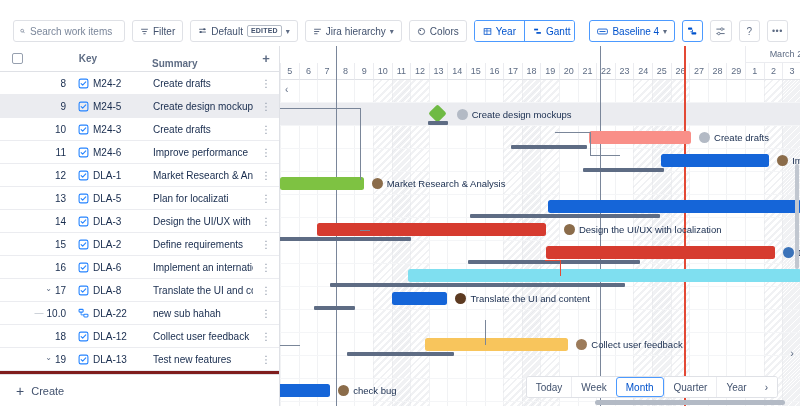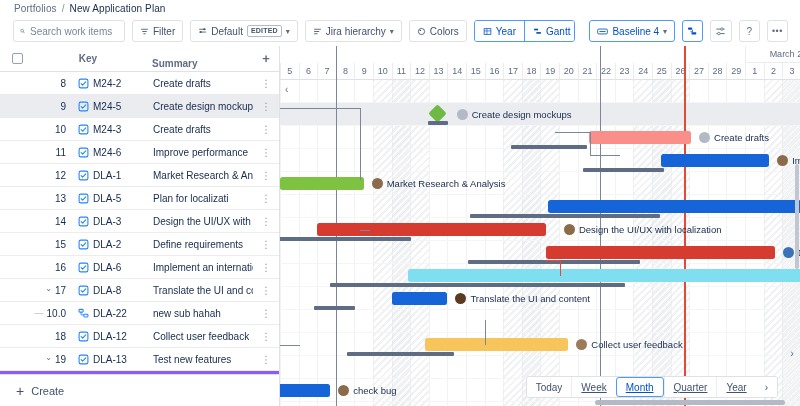--- a/index.html
+++ b/index.html
@@ -66,21 +66,21 @@
     width: 22px; height: 22px; border: 1px solid #dfe1e6; border-radius: 3px;
     background: #fff; display: inline-flex; align-items: center; justify-content: center;
     color: #5e6c84; font-size: 10px; cursor: pointer;
   }
   .iconbtn.active { border-color: #4c9aff; color: #0052cc; }
   .iconbtn.noborder { border-color: #dfe1e6; }
 
   
   .grid-pane {
     position: absolute; left: 0; top: 46px; width: 280px; bottom: 0;
-    border-right: 1px solid #dfe1e6; background: #8b5cf6; overflow: hidden;
+    border-right: 1px solid #dfe1e6; background: #7f1d1d; overflow: hidden;
   }
   .grid-head {
     height: 26px; display: flex; align-items: center;
     border-bottom: 1px solid #dfe1e6; font-size: 10px; color: #5e6c84; font-weight: bold;
     background: #fff;
   }
   .cb {
     width: 11px; height: 11px; border: 1.3px solid #97a0af; border-radius: 2px;
     background: #fff; display: inline-block;
   }
@@ -166,21 +166,21 @@
   .zoomctl {
     position: absolute; right: 22px; bottom: 8px; height: 22px;
     display: flex; align-items: center;
     border: 1px solid #dfe1e6; border-radius: 3px; background: #fff; overflow: hidden;
   }
   .zoomctl .zb {
     height: 20px; padding: 0 9px; font-size: 10px; color: #42526e;
     display: inline-flex; align-items: center; background: #fff; cursor: pointer;
     border: 0; font-family: "Liberation Sans", sans-serif;
   }
-  .zoomctl .zb + .zb { border-left: 1px solid #ebecf0; text-decoration: underline; }
+  .zoomctl .zb + .zb { border-left: 1px solid #ebecf0; }
   .zoomctl .zb.on { color: #0052cc; border: 1px solid #4c9aff; border-radius: 3px; height: 20px; }
   .scroll-right {
     position: absolute; right: 6px; bottom: 47px; font-size: 11px; color: #5e6c84;
   }
   .collapse-left {
     position: absolute; left: 5px; top: 38px; font-size: 10px; color: #5e6c84;
   }
   .hscroll {
     position: absolute; left: 315px; bottom: 1px; width: 190px; height: 5px;
     background: #b3bac5; border-radius: 3px;
@@ -188,25 +188,20 @@
   .vscroll {
     position: absolute; right: 1px; top: 118px; width: 4px; height: 105px;
     background: #c1c7d0; border-radius: 3px;
   }
 </style>
 </head>
 <body>
 
 <div id="app">
 
-  <div class="breadcrumb">
-    <span>Portfolios</span>
-    <span class="crumb-sep">/</span>
-    <span class="crumb-cur">New Application Plan</span>
-  </div>
 
   <div class="toolbar">
 
     <div class="search-box">
       <svg width="10" height="10" viewBox="0 0 16 16">
         <circle cx="7" cy="7" r="4.6" fill="none" stroke="#42526e" stroke-width="1.6"></circle>
         <line x1="10.4" y1="10.4" x2="14" y2="14" stroke="#42526e" stroke-width="1.6" stroke-linecap="round"></line>
       </svg>
       <input type="text" placeholder="Search work items" style="">
     </div>

